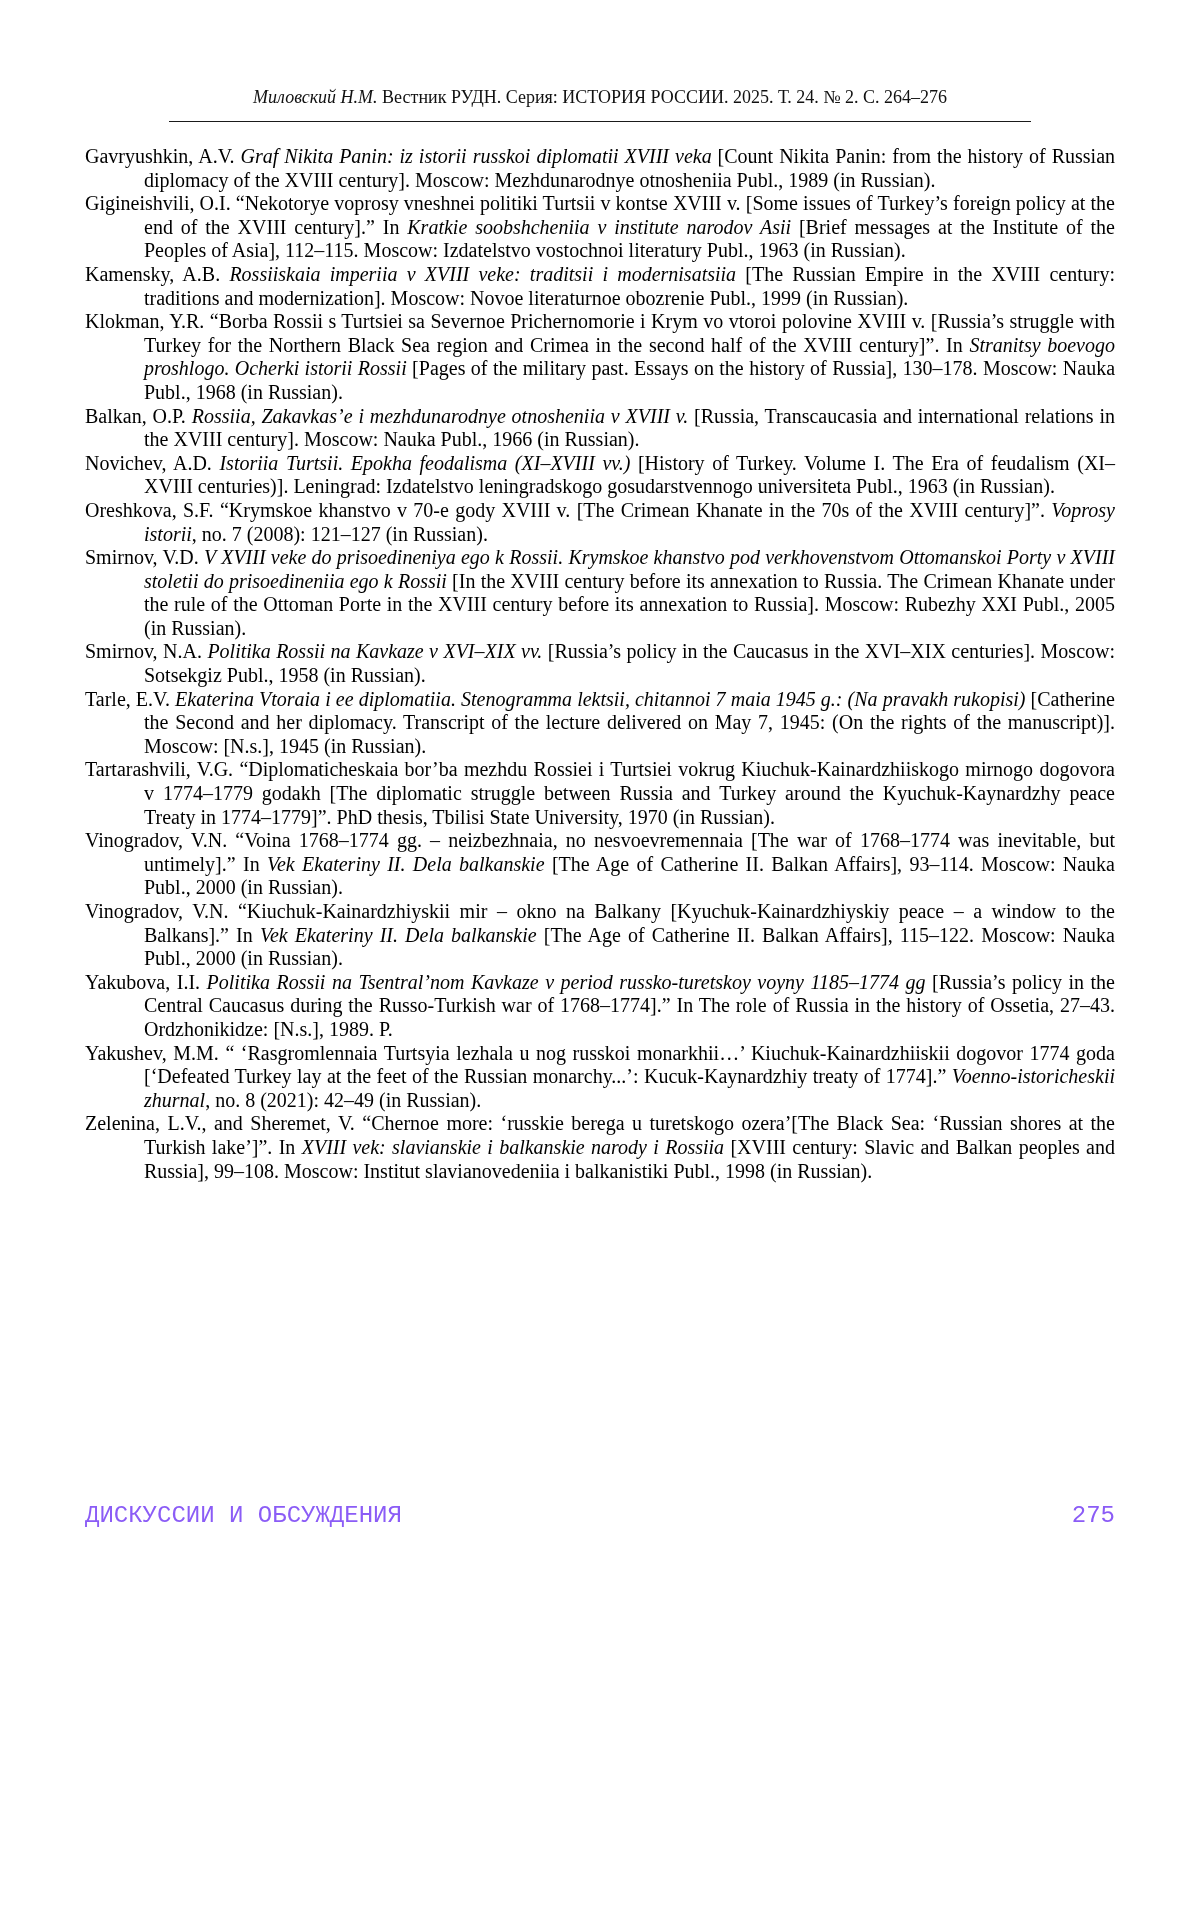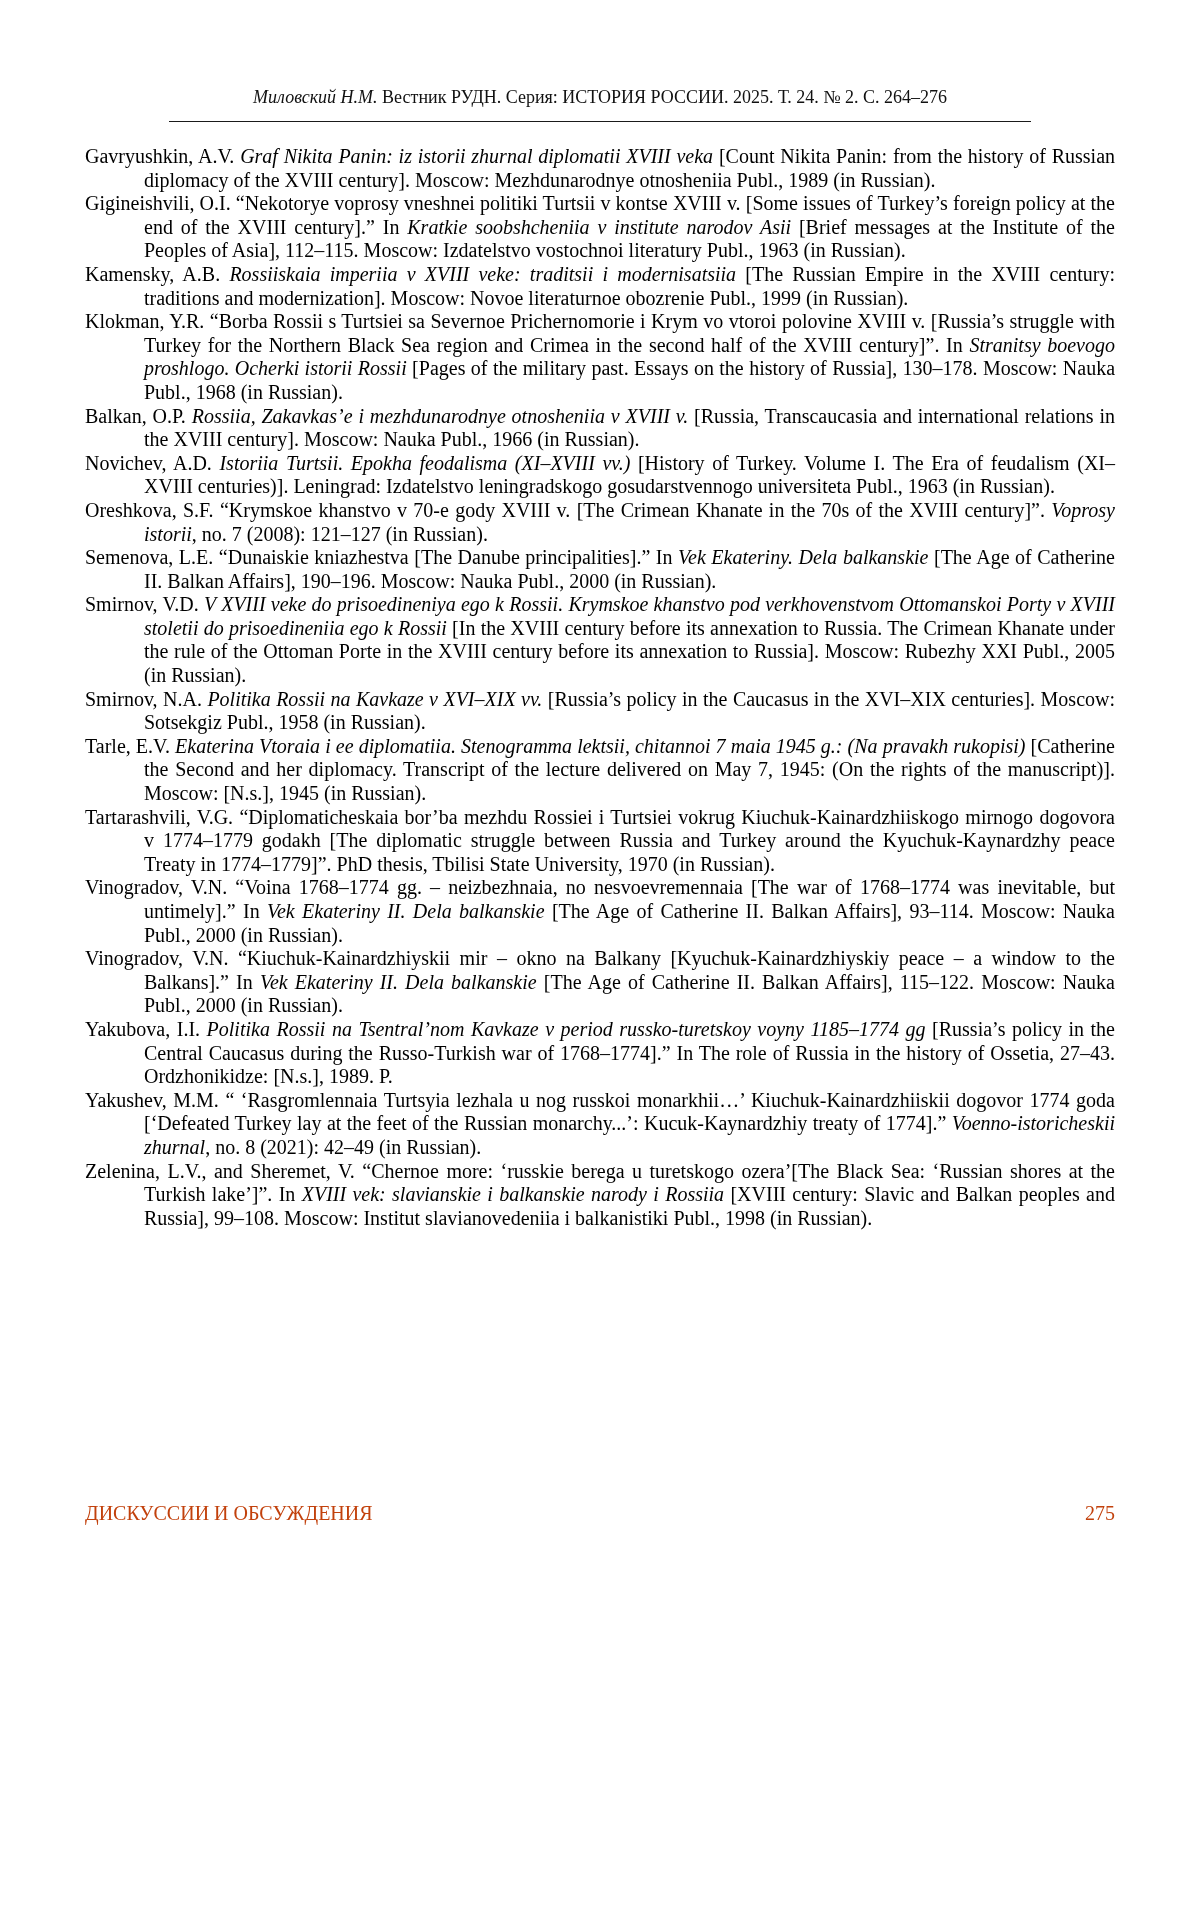--- a/index.html
+++ b/index.html
@@ -57,43 +57,43 @@
     font-style: italic;
   }
   .page-footer {
     position: absolute;
     top: 1478px;
     left: 85px;
     width: 1030px;
     display: flex;
     justify-content: space-between;
     align-items: baseline;
-    font-size: 20px;
-    color: #c2410c;
+    font-size: 24px;
+    color: #8b5cf6;
+    font-family: Liberation Mono, monospace;
   }
 </style>
 </head>
 <body>
 
 <div class="page">
 
   <div class="running-header">
     <span class="author">Миловский Н.М.</span><span> Вестник РУДН. Серия: ИСТОРИЯ РОССИИ. 2025. Т. 24. № 2. С. 264–276</span>
   </div>
   <div class="header-rule"></div>
 
   <div class="references" id="references">
-      <p class="ref"><span>Gavryushkin, A.V. </span><span class="it">Graf Nikita Panin: iz istorii zhurnal diplomatii XVIII veka</span><span> [Count Nikita Panin: from the history of Russian diplomacy of the XVIII century]. Moscow: Mezhdunarodnye otnosheniia Publ., 1989 (in Russian).</span></p>
+      <p class="ref"><span>Gavryushkin, A.V. </span><span class="it">Graf Nikita Panin: iz istorii russkoi diplomatii XVIII veka</span><span> [Count Nikita Panin: from the history of Russian diplomacy of the XVIII century]. Moscow: Mezhdunarodnye otnosheniia Publ., 1989 (in Russian).</span></p>
       <p class="ref"><span>Gigineishvili, O.I. “Nekotorye voprosy vneshnei politiki Turtsii v kontse XVIII v. [Some issues of Turkey’s foreign policy at the end of the XVIII century].” In </span><span class="it">Kratkie soobshcheniia v institute narodov Asii</span><span> [Brief messages at the Institute of the Peoples of Asia], 112–115. Moscow: Izdatelstvo vostochnoi literatury Publ., 1963 (in Russian).</span></p>
       <p class="ref"><span>Kamensky, A.B. </span><span class="it">Rossiiskaia imperiia v XVIII veke: traditsii i modernisatsiia</span><span> [The Russian Empire in the XVIII century: traditions and modernization]. Moscow: Novoe literaturnoe obozrenie Publ., 1999 (in Russian).</span></p>
       <p class="ref"><span>Klokman, Y.R. “Borba Rossii s Turtsiei sa Severnoe Prichernomorie i Krym vo vtoroi polovine XVIII v. [Russia’s struggle with Turkey for the Northern Black Sea region and Crimea in the second half of the XVIII century]”. In </span><span class="it">Stranitsy boevogo proshlogo. Ocherki istorii Rossii</span><span> [Pages of the military past. Essays on the history of Russia], 130–178. Moscow: Nauka Publ., 1968 (in Russian).</span></p>
       <p class="ref"><span>Balkan, O.P. </span><span class="it">Rossiia, Zakavkas’e i mezhdunarodnye otnosheniia v XVIII v.</span><span> [Russia, Transcaucasia and international relations in the XVIII century]. Moscow: Nauka Publ., 1966 (in Russian).</span></p>
       <p class="ref"><span>Novichev, A.D. </span><span class="it">Istoriia Turtsii. Epokha feodalisma (XI–XVIII vv.)</span><span> [History of Turkey. Volume I. The Era of feudalism (XI–XVIII centuries)]. Leningrad: Izdatelstvo leningradskogo gosudarstvennogo universiteta Publ., 1963 (in Russian).</span></p>
       <p class="ref"><span>Oreshkova, S.F. “Krymskoe khanstvo v 70-e gody XVIII v. [The Crimean Khanate in the 70s of the XVIII century]”. </span><span class="it">Voprosy istorii</span><span>, no. 7 (2008): 121–127 (in Russian).</span></p>
-      <p class="ref"><span>Semenova, L.E. “Dunaiskie kniazhestva [The Danube principalities].” In </span><span class="it">Vek Ekateriny. Dela balkanskie</span><span> [The Age of Catherine II. Balkan Affairs], 190–196. Moscow: Nauka Publ., 2000 (in Russian).</span></p>
       <p class="ref"><span>Smirnov, V.D. </span><span class="it">V XVIII veke do prisoedineniya ego k Rossii. Krymskoe khanstvo pod verkhovenstvom Ottomanskoi Porty v XVIII stoletii do prisoedineniia ego k Rossii</span><span> [In the XVIII century before its annexation to Russia. The Crimean Khanate under the rule of the Ottoman Porte in the XVIII century before its annexation to Russia]. Moscow: Rubezhy XXI Publ., 2005 (in Russian).</span></p>
       <p class="ref"><span>Smirnov, N.A. </span><span class="it">Politika Rossii na Kavkaze v XVI–XIX vv.</span><span> [Russia’s policy in the Caucasus in the XVI–XIX centuries]. Moscow: Sotsekgiz Publ., 1958 (in Russian).</span></p>
       <p class="ref"><span>Tarle, E.V. </span><span class="it">Ekaterina Vtoraia i ee diplomatiia. Stenogramma lektsii, chitannoi 7 maia 1945 g.: (Na pravakh rukopisi)</span><span> [Catherine the Second and her diplomacy. Transcript of the lecture delivered on May 7, 1945: (On the rights of the manuscript)]. Moscow: [N.s.], 1945 (in Russian).</span></p>
       <p class="ref"><span>Tartarashvili, V.G. “Diplomaticheskaia bor’ba mezhdu Rossiei i Turtsiei vokrug Kiuchuk-Kainardzhiiskogo mirnogo dogovora v 1774–1779 godakh [The diplomatic struggle between Russia and Turkey around the Kyuchuk-Kaynardzhy peace Treaty in 1774–1779]”. PhD thesis, Tbilisi State University, 1970 (in Russian).</span></p>
       <p class="ref"><span>Vinogradov, V.N. “Voina 1768–1774 gg. – neizbezhnaia, no nesvoevremennaia [The war of 1768–1774 was inevitable, but untimely].” In </span><span class="it">Vek Ekateriny II. Dela balkanskie</span><span> [The Age of Catherine II. Balkan Affairs], 93–114. Moscow: Nauka Publ., 2000 (in Russian).</span></p>
       <p class="ref"><span>Vinogradov, V.N. “Kiuchuk-Kainardzhiyskii mir – okno na Balkany [Kyuchuk-Kainardzhiyskiy peace – a window to the Balkans].” In </span><span class="it">Vek Ekateriny II. Dela balkanskie</span><span> [The Age of Catherine II. Balkan Affairs], 115–122. Moscow: Nauka Publ., 2000 (in Russian).</span></p>
       <p class="ref"><span>Yakubova, I.I. </span><span class="it">Politika Rossii na Tsentral’nom Kavkaze v period russko-turetskoy voyny 1185–1774 gg</span><span> [Russia’s policy in the Central Caucasus during the Russo-Turkish war of 1768–1774].” In The role of Russia in the history of Ossetia, 27–43. Ordzhonikidze: [N.s.], 1989. P.</span></p>
       <p class="ref"><span>Yakushev, M.M. “ ‘Rasgromlennaia Turtsyia lezhala u nog russkoi monarkhii…’ Kiuchuk-Kainardzhiiskii dogovor 1774 goda [‘Defeated Turkey lay at the feet of the Russian monarchy...’: Kucuk-Kaynardzhiy treaty of 1774].” </span><span class="it">Voenno-istoricheskii zhurnal</span><span>, no. 8 (2021): 42–49 (in Russian).</span></p>
       <p class="ref"><span>Zelenina, L.V., and Sheremet, V. “Chernoe more: ‘russkie berega u turetskogo ozera’[The Black Sea: ‘Russian shores at the Turkish lake’]”. In </span><span class="it">XVIII vek: slavianskie i balkanskie narody i Rossiia</span><span> [XVIII century: Slavic and Balkan peoples and Russia], 99–108. Moscow: Institut slavianovedeniia i balkanistiki Publ., 1998 (in Russian).</span></p>
     </div>

